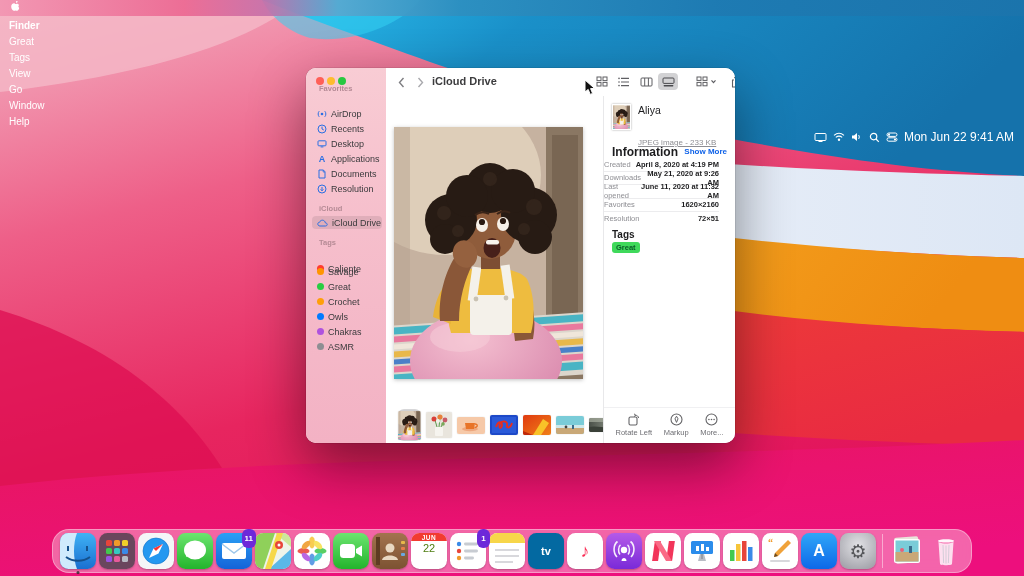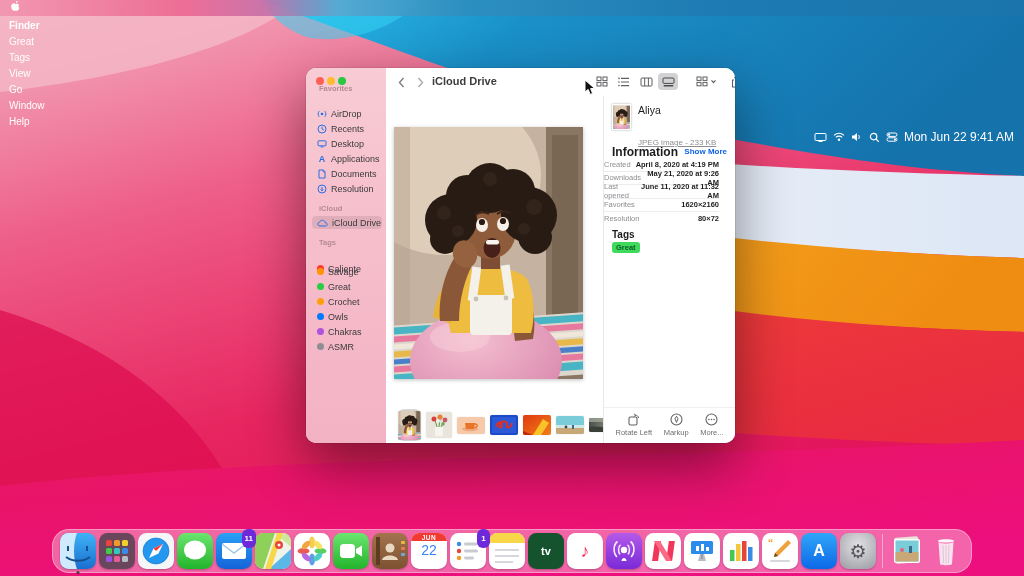--- a/index.html
+++ b/index.html
@@ -74,21 +74,21 @@
   .dock { position:absolute; left:50%; transform:translateX(-50%); bottom:3px; height:44px;
     background:rgba(255,240,246,.38); border:1px solid rgba(255,255,255,.35); border-radius:17px;
     display:flex; align-items:center; gap:3px; padding:0 7px; z-index:40; backdrop-filter:blur(8px); }
   .di { position:relative; width:36px; height:36px; flex:0 0 auto; }
   .di > .ic { width:36px; height:36px; border-radius:8.5px; overflow:hidden; position:relative; box-shadow:0 1px 2px rgba(0,0,0,.25); }
   .badge { position:absolute; top:-4px; right:-4px; min-width:13px; height:19px; border-radius:6px; background:#6d28d9;
     color:#fff; font-size:8px; font-weight:bold; display:flex; align-items:center; justify-content:center; padding:0 3px; z-index:5; }
   .rundot { position:absolute; left:50%; transform:translateX(-50%); bottom:-5px; width:3px; height:3px; border-radius:50%; background:rgba(40,40,40,.8); }
   .dsep { width:1px; height:34px; background:rgba(255,255,255,.45); margin:0 3px; flex:0 0 auto; }
   .cal-month { position:absolute; top:1px; width:100%; text-align:center; font-size:6.5px; font-weight:bold; color:#fff; letter-spacing:.5px; }
-  .cal-day { position:absolute; top:9px; width:100%; text-align:center; font-size:14px; color:#3b82f6; font-weight:300; }
+  .cal-day { position:absolute; top:9px; width:100%; text-align:center; font-size:11px; color:#4d7c0f; font-weight:300; }
   .tv-label { position:absolute; inset:0; display:flex; align-items:center; justify-content:center; color:#fff; font-size:11px; font-weight:bold; }
   .music-note { position:absolute; inset:0; display:flex; align-items:center; justify-content:center; font-size:18px; color:#fa2d55; }
   .gear-glyph { position:absolute; inset:0; display:flex; align-items:center; justify-content:center; font-size:19px; color:#55565a; }
   .astore-a { position:absolute; inset:0; display:flex; align-items:center; justify-content:center; color:#fff; font-size:16px; font-weight:bold; }
 </style>
 </head>
 <body>
 
 <div class="stage">
 
@@ -489,21 +489,21 @@
         <div class="ip-row">
           <span class="lab">Last opened</span>
           <span class="val">June 11, 2020 at 11:32 AM</span>
         </div>
         <div class="ip-row">
           <span class="lab">Favorites</span>
           <span class="val">1620×2160</span>
         </div>
         <div class="ip-row">
           <span class="lab">Resolution</span>
-          <span class="val">80×72</span>
+          <span class="val">72×51</span>
         </div>
       </div>
       <div class="ip-tags-title">Tags</div>
       <div class="ip-pill" style="background: rgb(63, 217, 91);">Great</div>
 
       <div class="ip-actions">
         <div class="ip-act">
           <svg width="13" height="13" viewBox="0 0 13 13">
             <rect x="2" y="4" width="8" height="8" rx="1.4" fill="none" stroke="#636366" stroke-width="1.1"></rect>
             <path d="M8 2.2 C10 2.2 11.4 3.2 11.6 5" fill="none" stroke="#636366" stroke-width="1"></path>
@@ -660,21 +660,21 @@
     </div>
     <div class="di">
       <div class="ic" style="background:#fff">
         <div style="position:absolute;top:0;left:0;right:0;height:10px;background:#f7d64a"></div>
         <div style="position:absolute;top:16px;left:6px;right:6px;height:2px;background:#d8d8dc"></div>
         <div style="position:absolute;top:22px;left:6px;right:6px;height:2px;background:#d8d8dc"></div>
         <div style="position:absolute;top:28px;left:6px;right:12px;height:2px;background:#d8d8dc"></div>
       </div>
     </div>
     <div class="di">
-      <div class="ic" style="background:#14532d">
+      <div class="ic" style="background:#0369a1">
         <div class="tv-label">tv</div>
       </div>
     </div>
     <div class="di">
       <div class="ic" style="background:#fff">
         <div class="music-note">♪</div>
       </div>
     </div>
     <div class="di">
       <div class="ic" style="background:linear-gradient(180deg,#b45ae8,#7a2ad8)">

